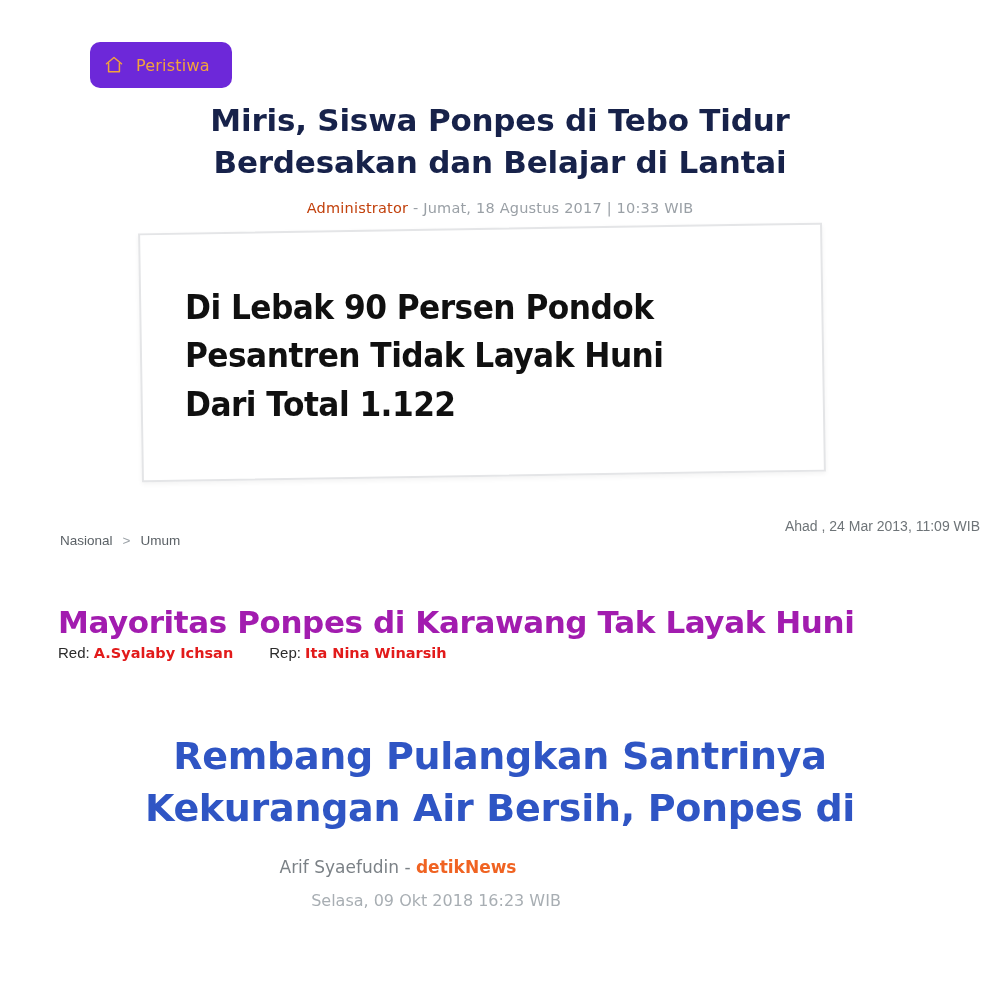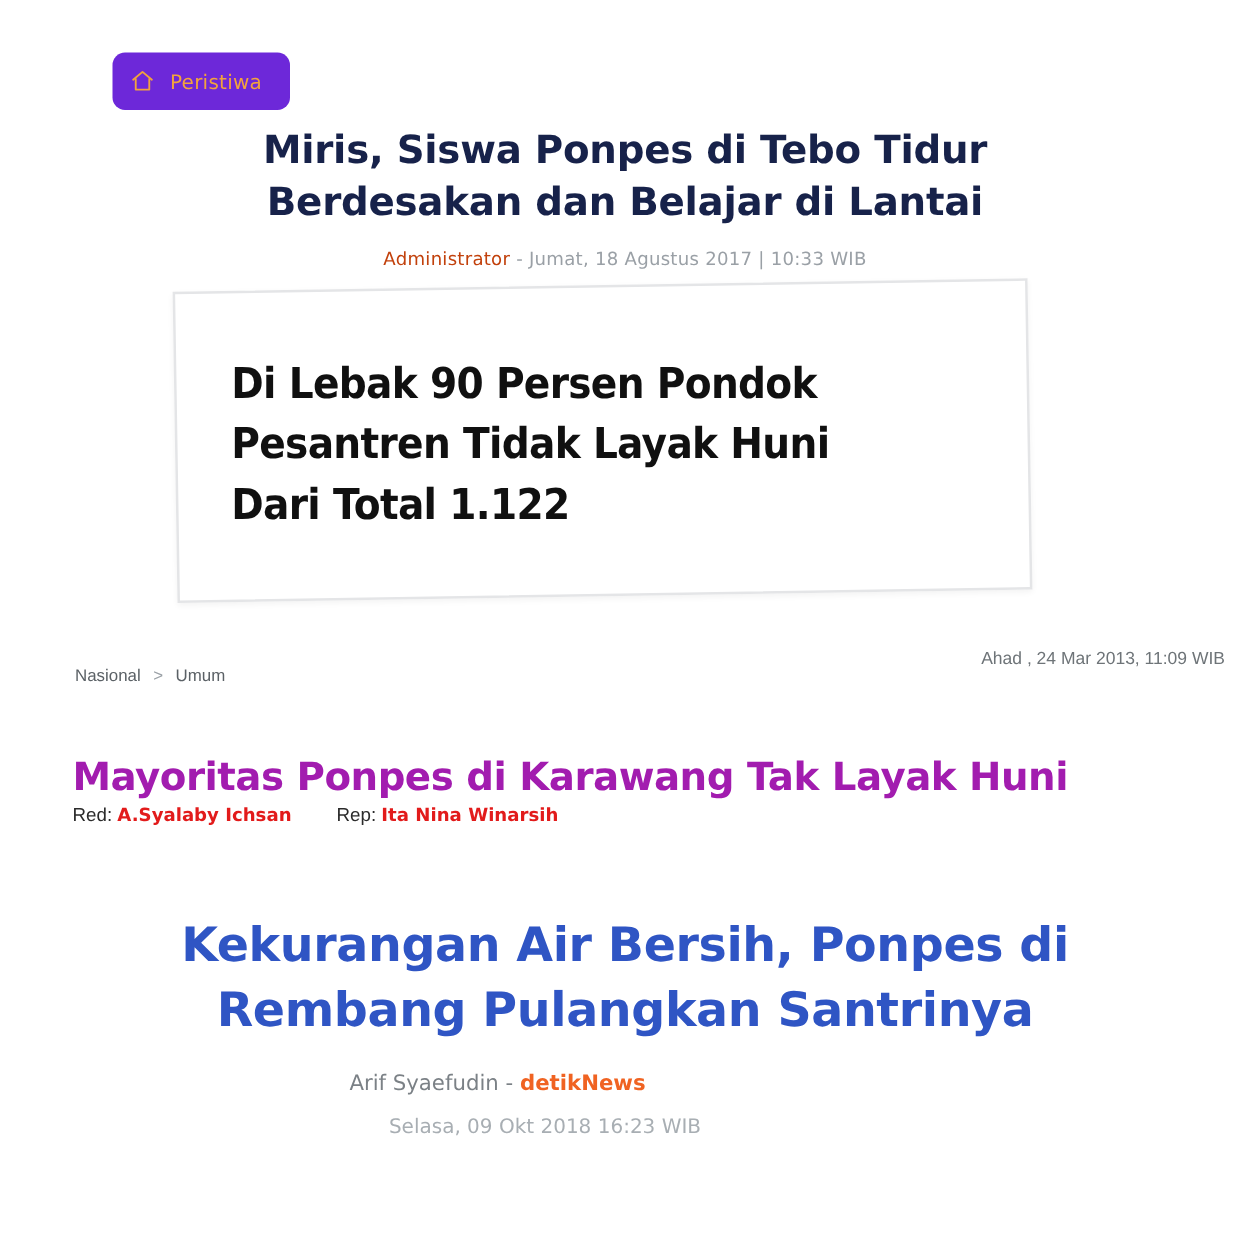--- a/index.html
+++ b/index.html
@@ -222,20 +222,20 @@
     </span>
     <span>
       <span class="lbl">Rep:</span>
       <span class="val">Ita Nina Winarsih</span>
     </span>
   </div>
 </div>
 
 <div class="article-4">
   <div class="a4-title">
+    <div>Rembang Pulangkan Santrinya</div>
     <div>Kekurangan Air Bersih, Ponpes di</div>
-    <div>Rembang Pulangkan Santrinya</div>
   </div>
   <div class="a4-byline">
     <span>Arif Syaefudin - </span><span class="brand">detikNews</span>
   </div>
   <div class="a4-time">Selasa, 09 Okt 2018 16:23 WIB</div>
 </div>
 
 </body></html>

